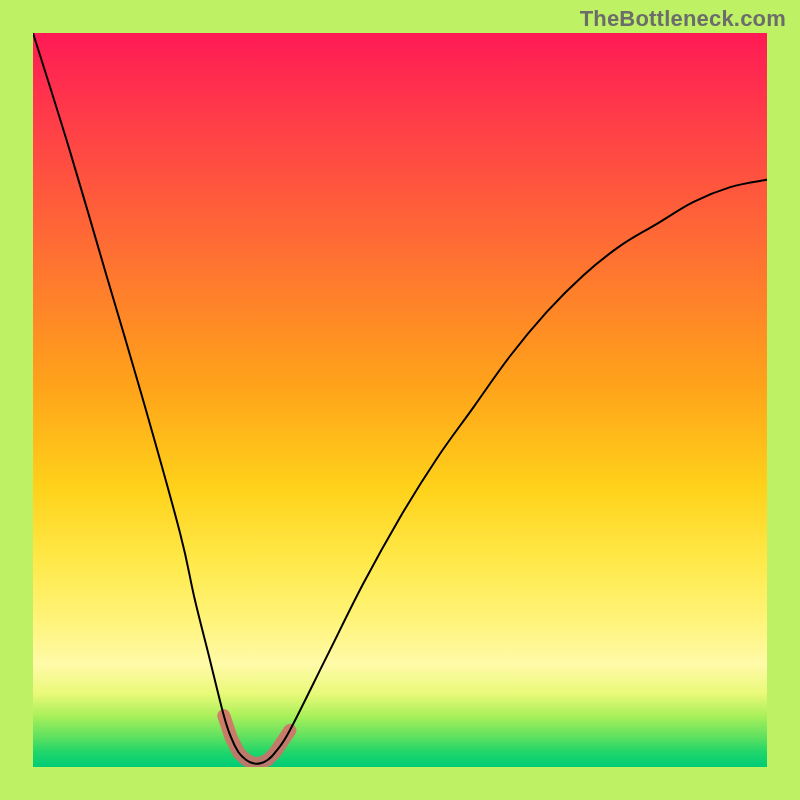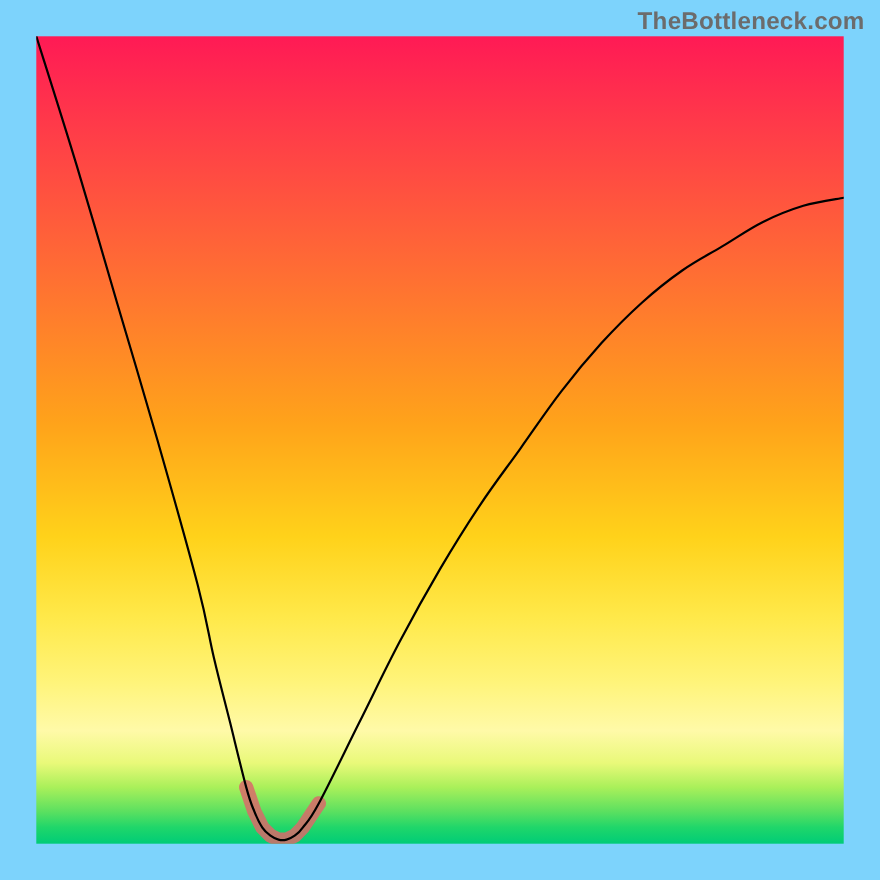--- a/index.html
+++ b/index.html
@@ -1,21 +1,21 @@
 <!DOCTYPE html>
 <html><head>
 <meta charset="utf-8">
 <style>
   * { margin: 0; padding: 0; box-sizing: border-box; }
   html, body { width: 800px; height: 800px; overflow: hidden; background: #000; }
   .frame {
     position: relative;
     width: 800px;
     height: 800px;
-    background: #7dd3fc;
+    background: #bef264;
   }
   .plot-area {
     position: absolute;
     left: 33px;
     top: 33px;
     width: 734px;
     height: 734px;
     
     background: linear-gradient(to bottom,
       #ff1a55 0%,

